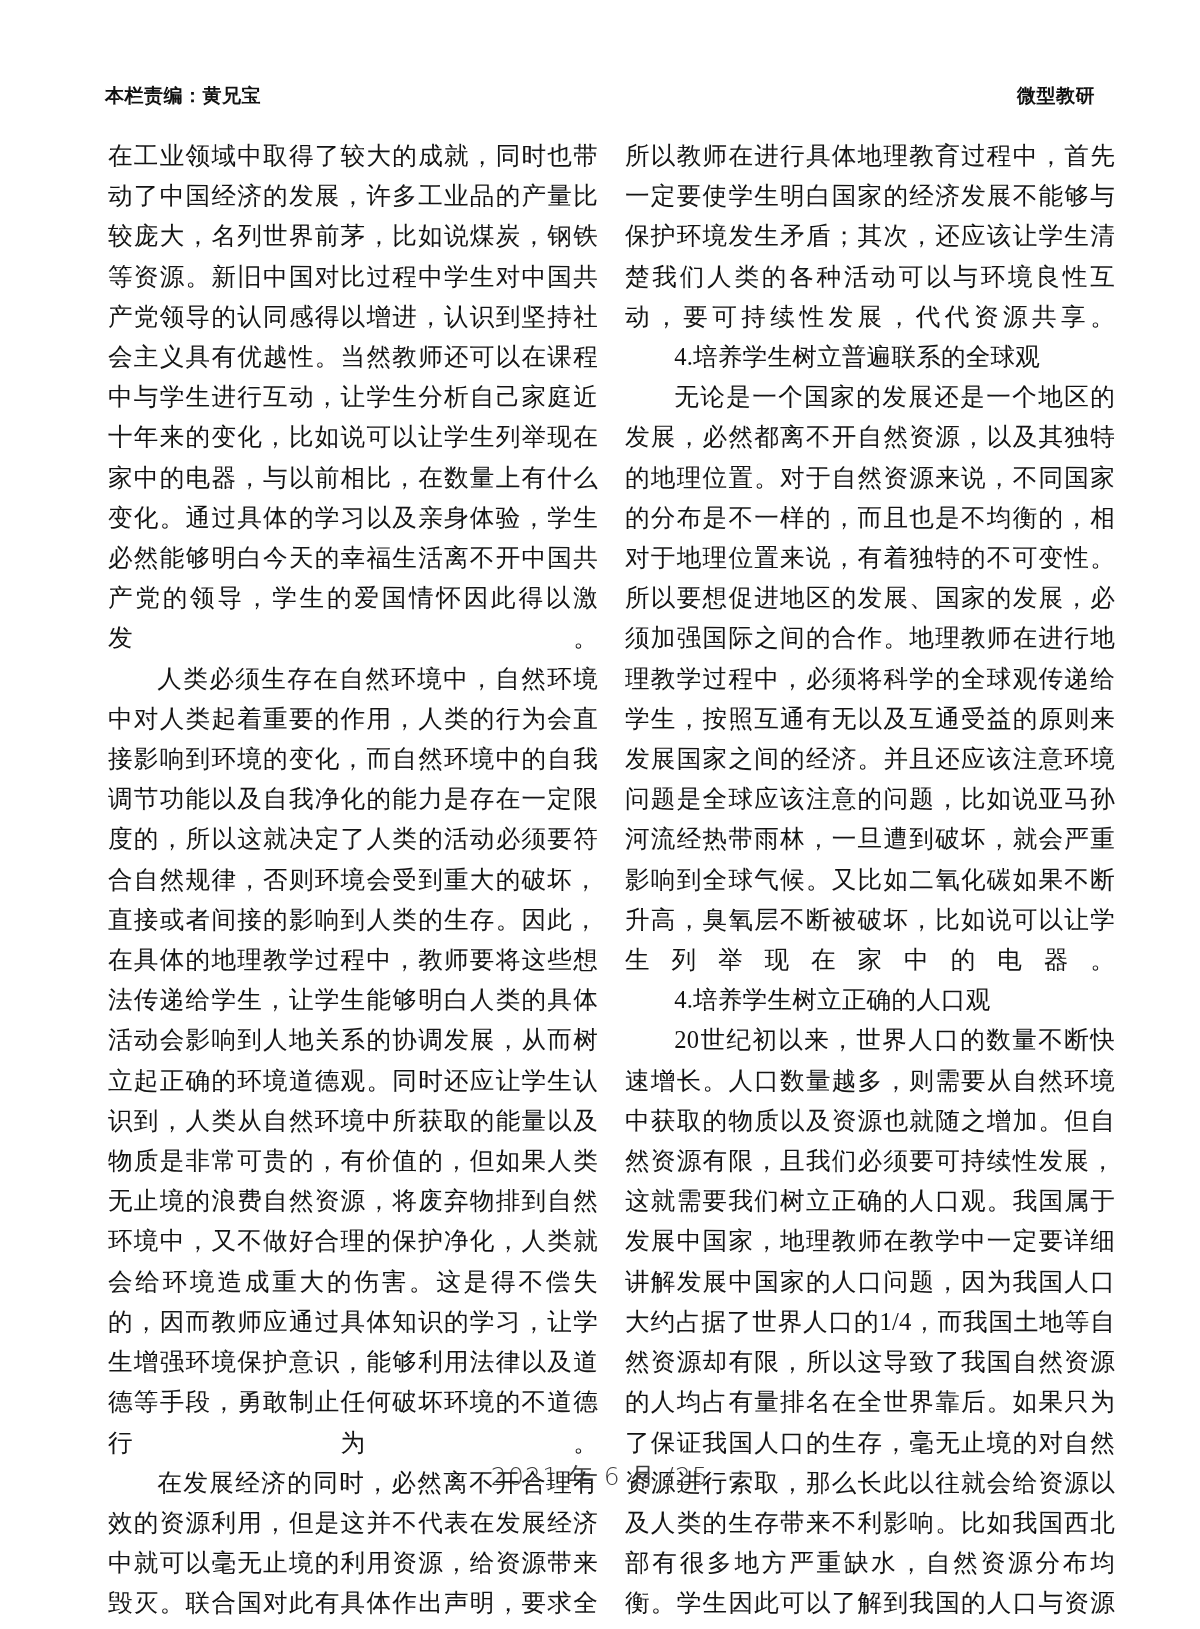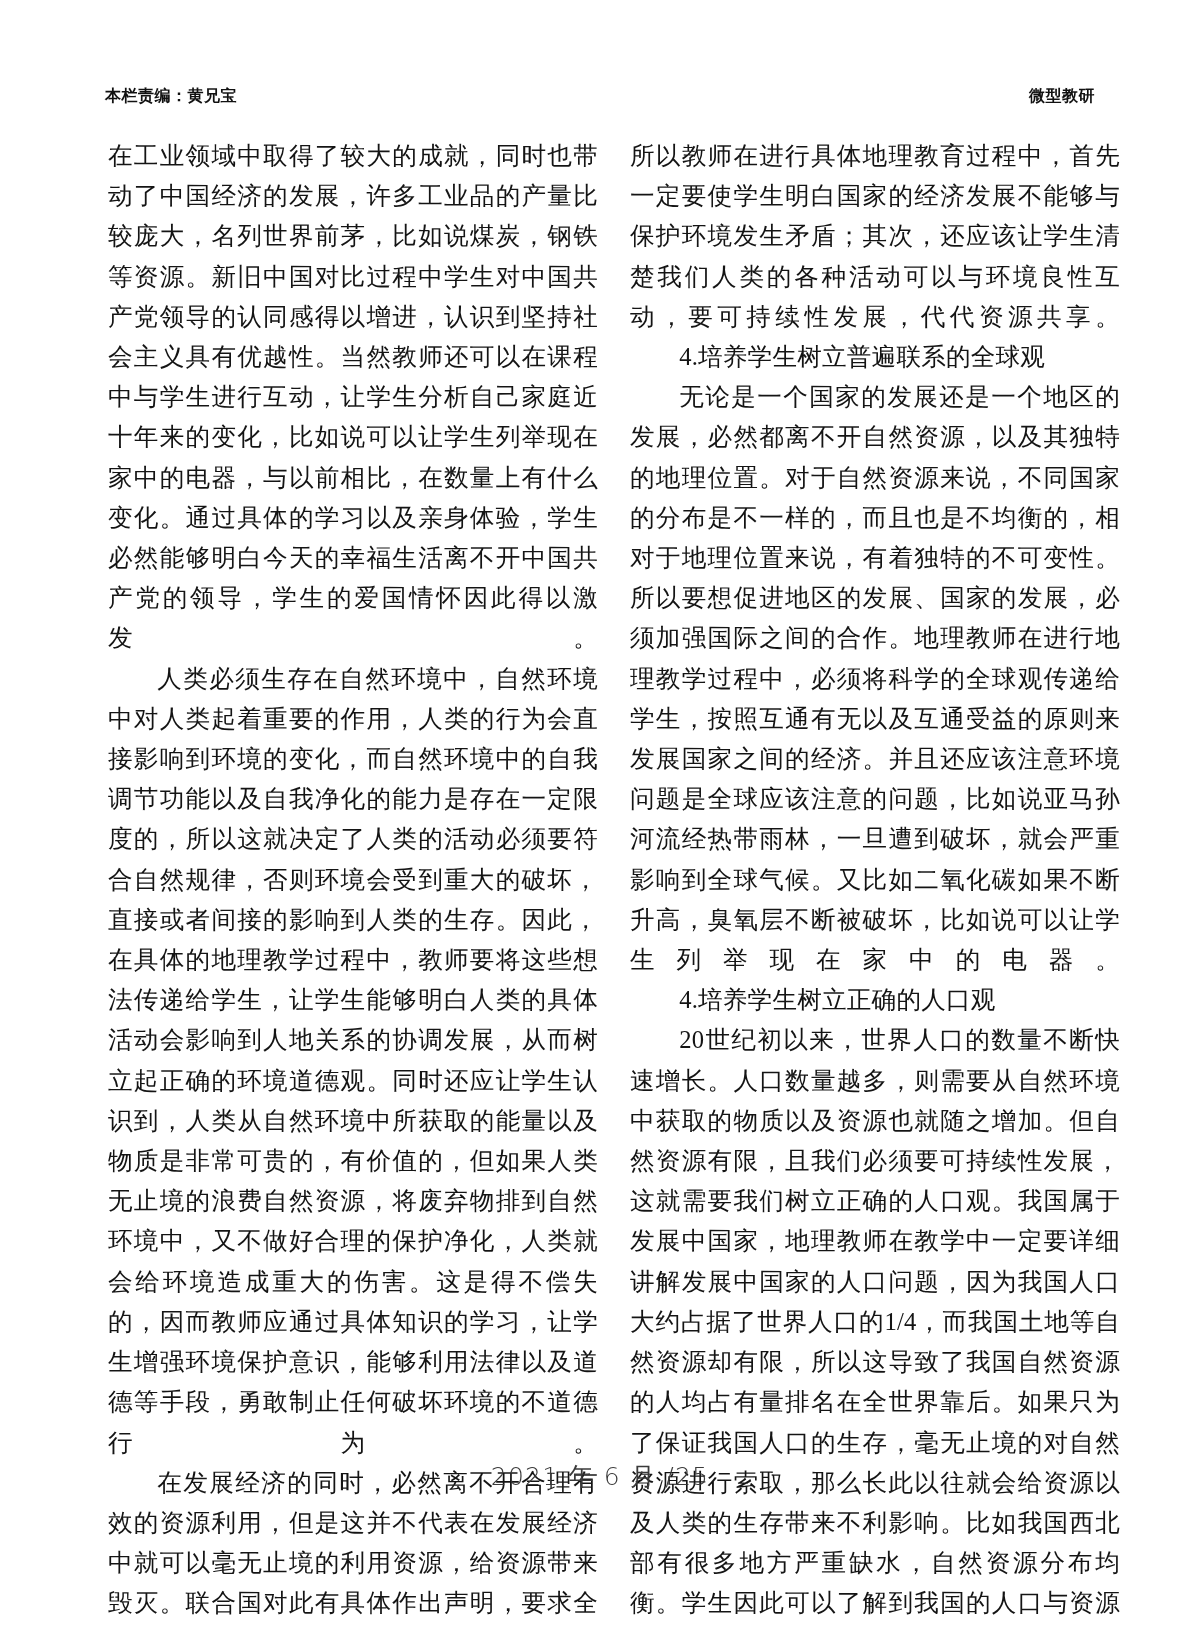--- a/index.html
+++ b/index.html
@@ -28,44 +28,44 @@
   .runhead {
     position: absolute;
     left: 105px;
     right: 105px;
     top: 82px;
     height: 28px;
     display: flex;
     align-items: center;
     justify-content: space-between;
     font-family: "DejaVu Sans", "Liberation Sans", sans-serif;
-    font-size: 16px;
+    font-size: 19px;
     font-weight: 700;
     letter-spacing: 0.5px;
     color: #111;
   }
   .runhead .left  { white-space: nowrap; }
   .runhead .right { white-space: nowrap; }
 
   
   .columns {
     position: absolute;
     left: 0;
     top: 136px;
     width: 1200px;
     height: 1340px;
     display: flex;
-    gap: 4px;
+    gap: 16px;
   }
   .col {
     width: 490px;
     box-sizing: border-box;
   }
   .col-left  { margin-left: 108px; }
-  .col-right { margin-left: 28px; }
+  .col-right { margin-left: 11px; }
 
   
   p.para {
     margin: 0;
     font-size: 24.6px;
     line-height: 40.2px;
     text-align: justify;
     text-align-last: left;
     text-justify: inter-ideograph;
     letter-spacing: 0.2px;

